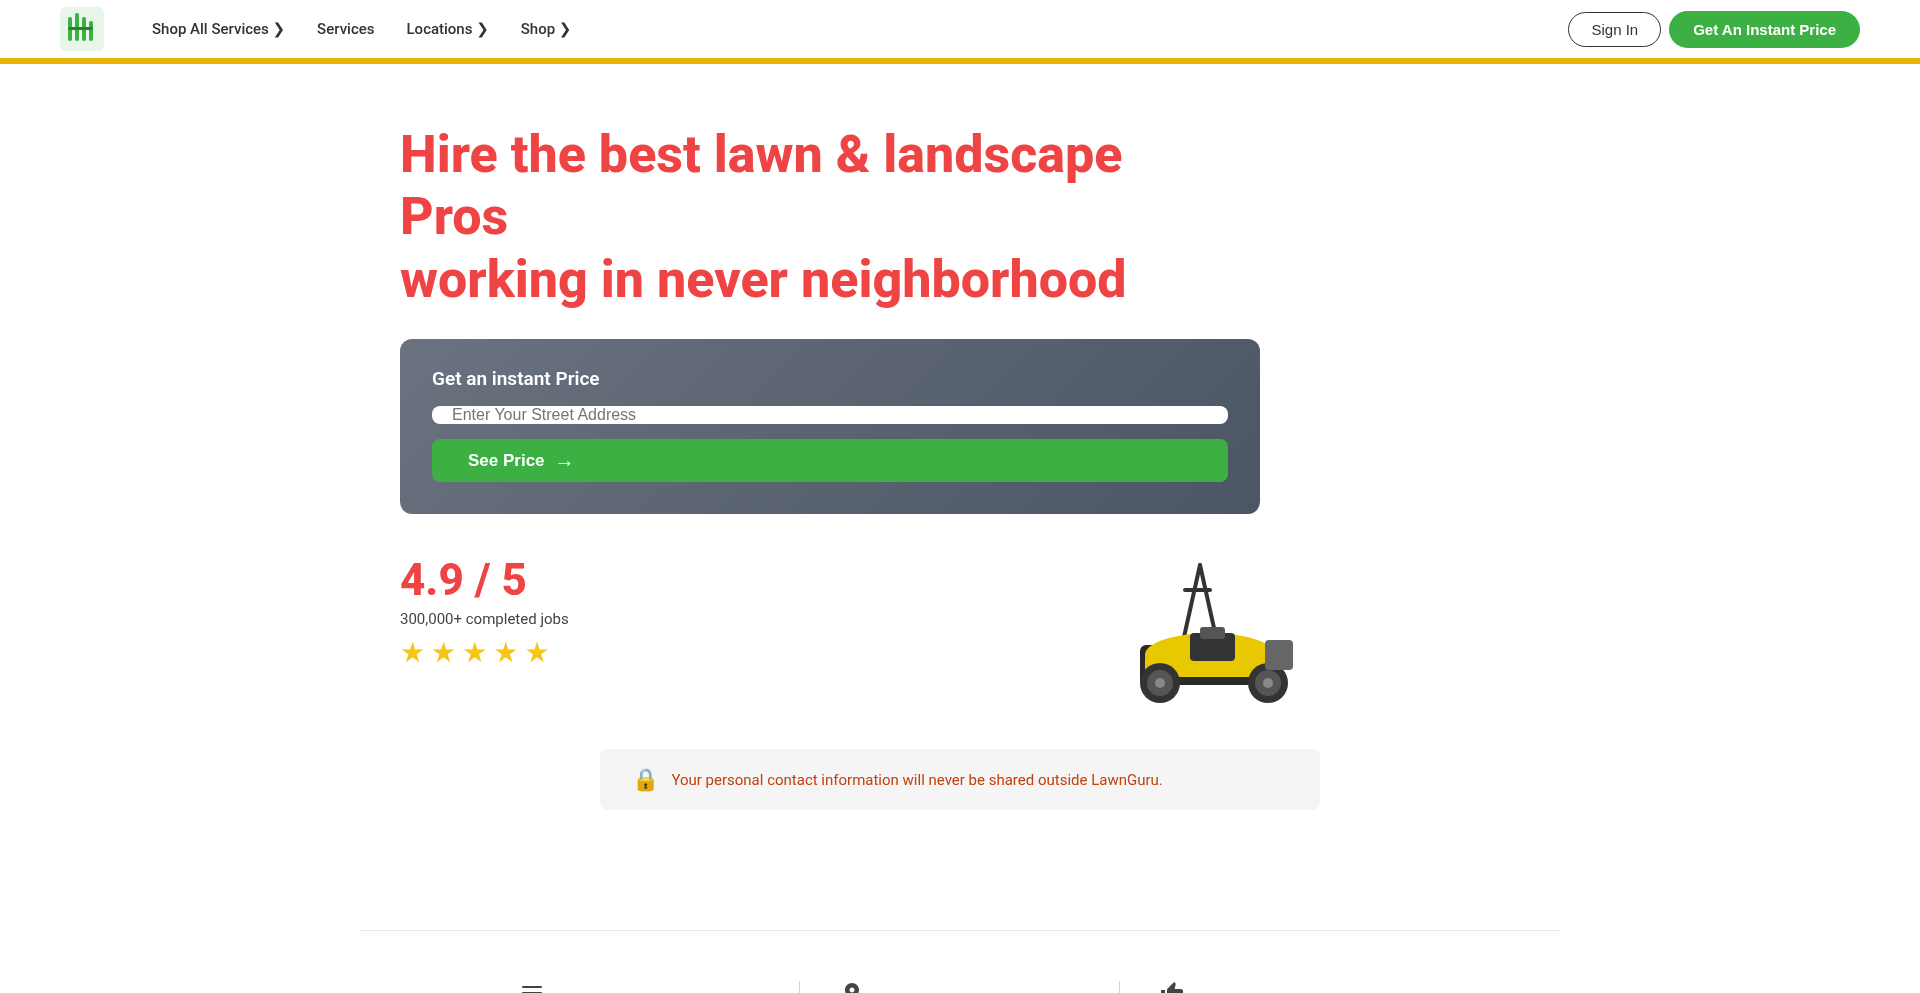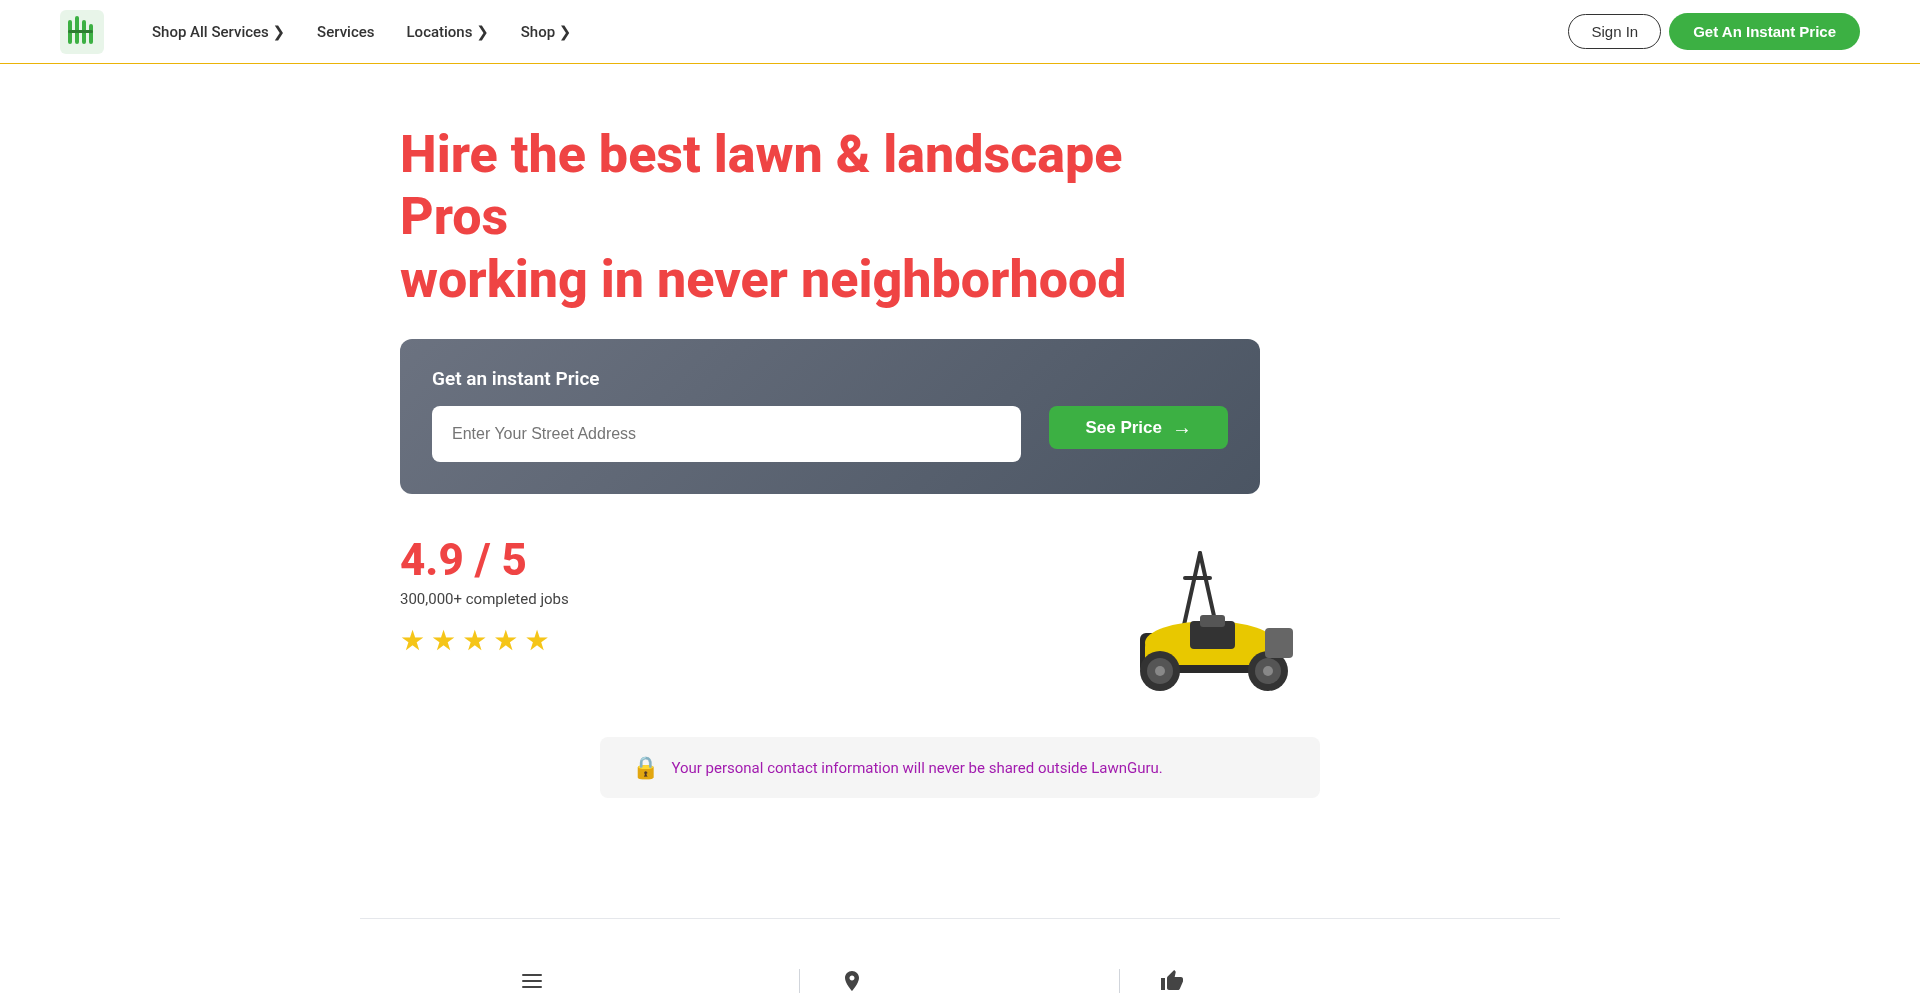--- a/index.html
+++ b/index.html
@@ -5,21 +5,21 @@
     * { margin: 0; padding: 0; box-sizing: border-box; }
     body { font-family: -apple-system, BlinkMacSystemFont, 'Segoe UI', Roboto, sans-serif; background: #fff; color: #222; width: 1920px; min-height: 993px; overflow-x: hidden; }
 
     
     .header {
       display: flex;
       align-items: center;
       justify-content: space-between;
       padding: 0 60px;
       height: 64px;
-      border-bottom: 1px solid #eab308;
+      border-bottom: 6px solid #eab308;
       background: #fff;
       position: sticky;
       top: 0;
       z-index: 100;
     }
     .header-left {
       display: flex;
       align-items: center;
       gap: 48px;
     }
@@ -97,21 +97,22 @@
       margin-bottom: 40px;
     }
     .search-box-label {
       color: #fff;
       font-size: 19px;
       font-weight: 600;
       margin-bottom: 16px;
     }
     .search-row {
       display: flex;
-      gap: 28px;
+      gap: 15px;
+      flex-direction: column;
     }
     .search-input {
       flex: 1;
       height: 56px;
       border: none;
       border-radius: 8px;
       padding: 0 20px;
       font-size: 16px;
       color: #555;
       outline: none;
@@ -146,21 +147,21 @@
     .rating-left {}
     .rating-score {
       font-size: 44px;
       font-weight: 800;
       color: #ef4444;
       margin-bottom: 4px;
     }
     .completed-jobs {
       font-size: 15px;
       color: #444;
-      margin-bottom: 16px;
+      margin-bottom: 8px;
     }
     .stars {
       display: flex;
       gap: 6px;
     }
     .star {
       color: #f5c518;
       font-size: 28px;
     }
 
@@ -174,21 +175,21 @@
       gap: 12px;
       max-width: 720px;
       margin: 0 auto 60px;
     }
     .lock-icon {
       font-size: 22px;
       color: #444;
     }
     .privacy-text {
       font-size: 15px;
-      color: #a21caf;
+      color: #c2410c;
     }
 
     
     .how-it-works {
       border-top: 1px solid #e5e7eb;
       padding: 50px 40px;
       max-width: 1200px;
       margin: 0 auto;
     }
     .steps-row {

